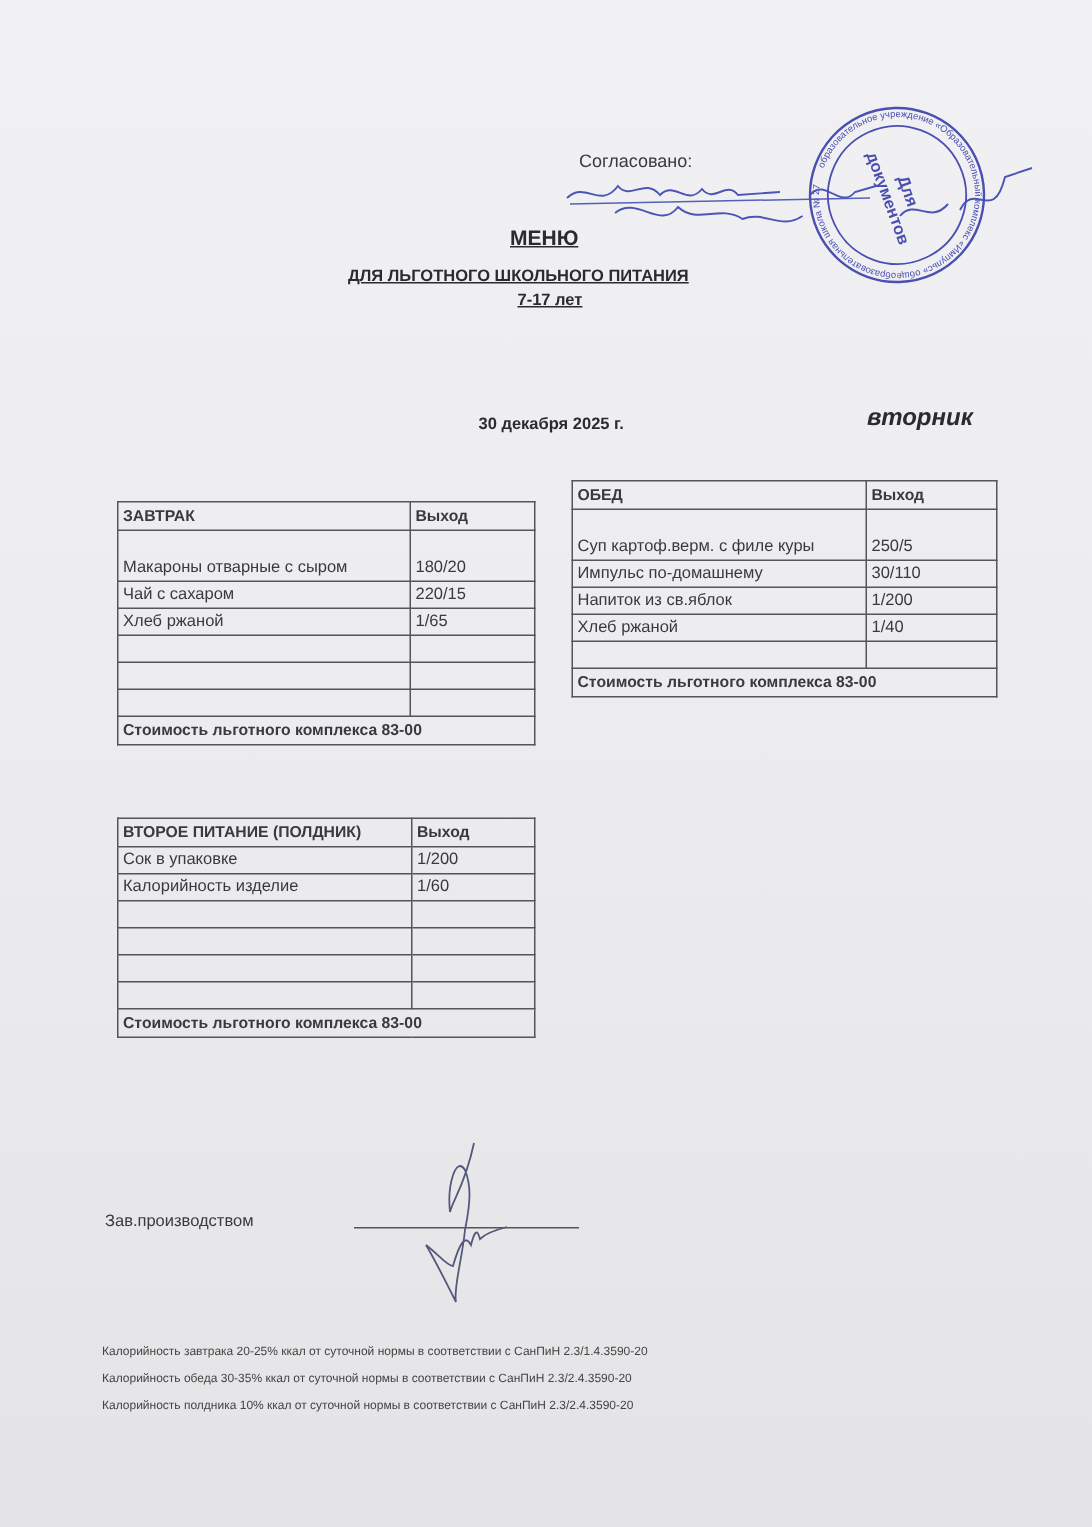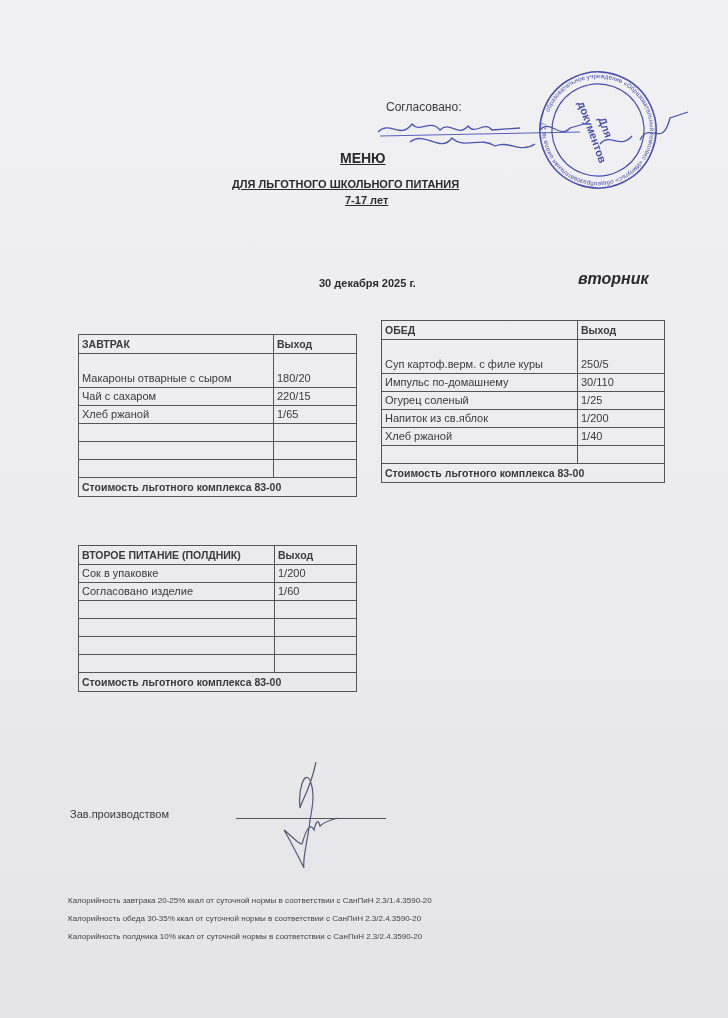--- a/index.html
+++ b/index.html
@@ -134,24 +134,20 @@
       </tr>
   <tr>
         <td style="border-top:none">Суп картоф.верм. с филе куры</td>
         <td class="num" style="border-top:none">250/5</td>
       </tr>
   <tr>
         <td>Импульс по-домашнему</td>
         <td class="num">30/110</td>
       </tr>
   <tr>
-        <td>Огурец соленый</td>
-        <td class="num">1/25</td>
-      </tr>
-  <tr>
         <td>Напиток из св.яблок</td>
         <td class="num">1/200</td>
       </tr>
   <tr>
         <td>Хлеб ржаной</td>
         <td class="num">1/40</td>
       </tr>
   <tr>
         <td></td>
         <td class="num"></td>
@@ -170,21 +166,21 @@
   <tbody>
       <tr class="head">
     <td>ВТОРОЕ ПИТАНИЕ (ПОЛДНИК)</td>
     <td>Выход</td>
   </tr>
   <tr>
         <td>Сок в упаковке</td>
         <td class="num">1/200</td>
       </tr>
   <tr>
-        <td>Согласовано изделие</td>
+        <td>Калорийность изделие</td>
         <td class="num">1/60</td>
       </tr>
   <tr>
         <td></td>
         <td class="num"></td>
       </tr>
   <tr>
         <td></td>
         <td class="num"></td>
       </tr>

